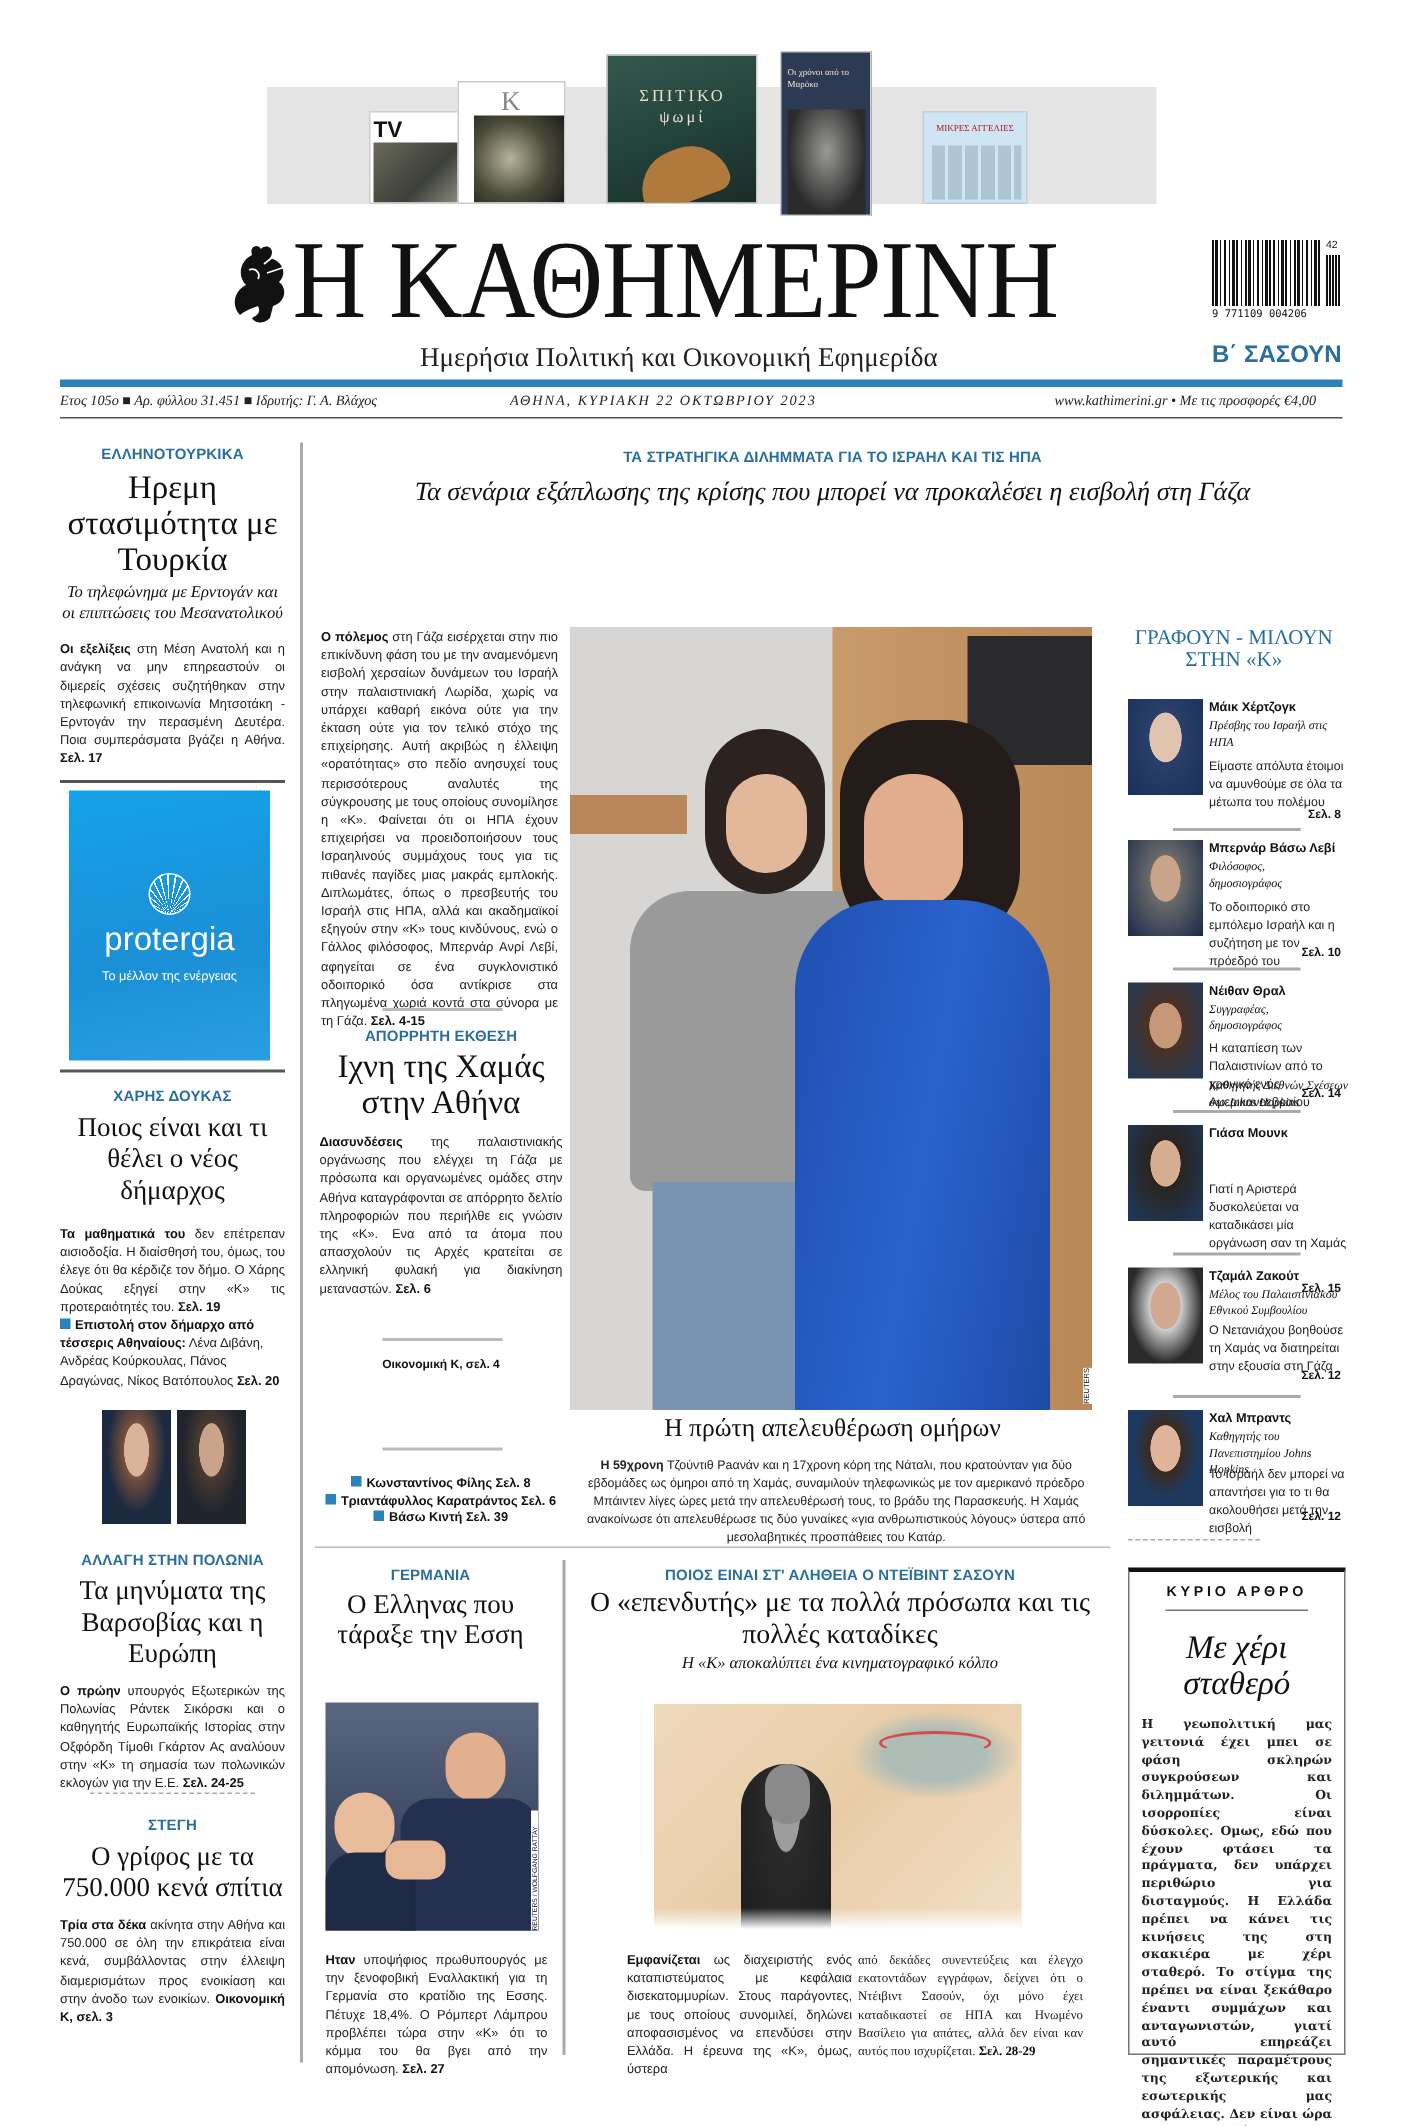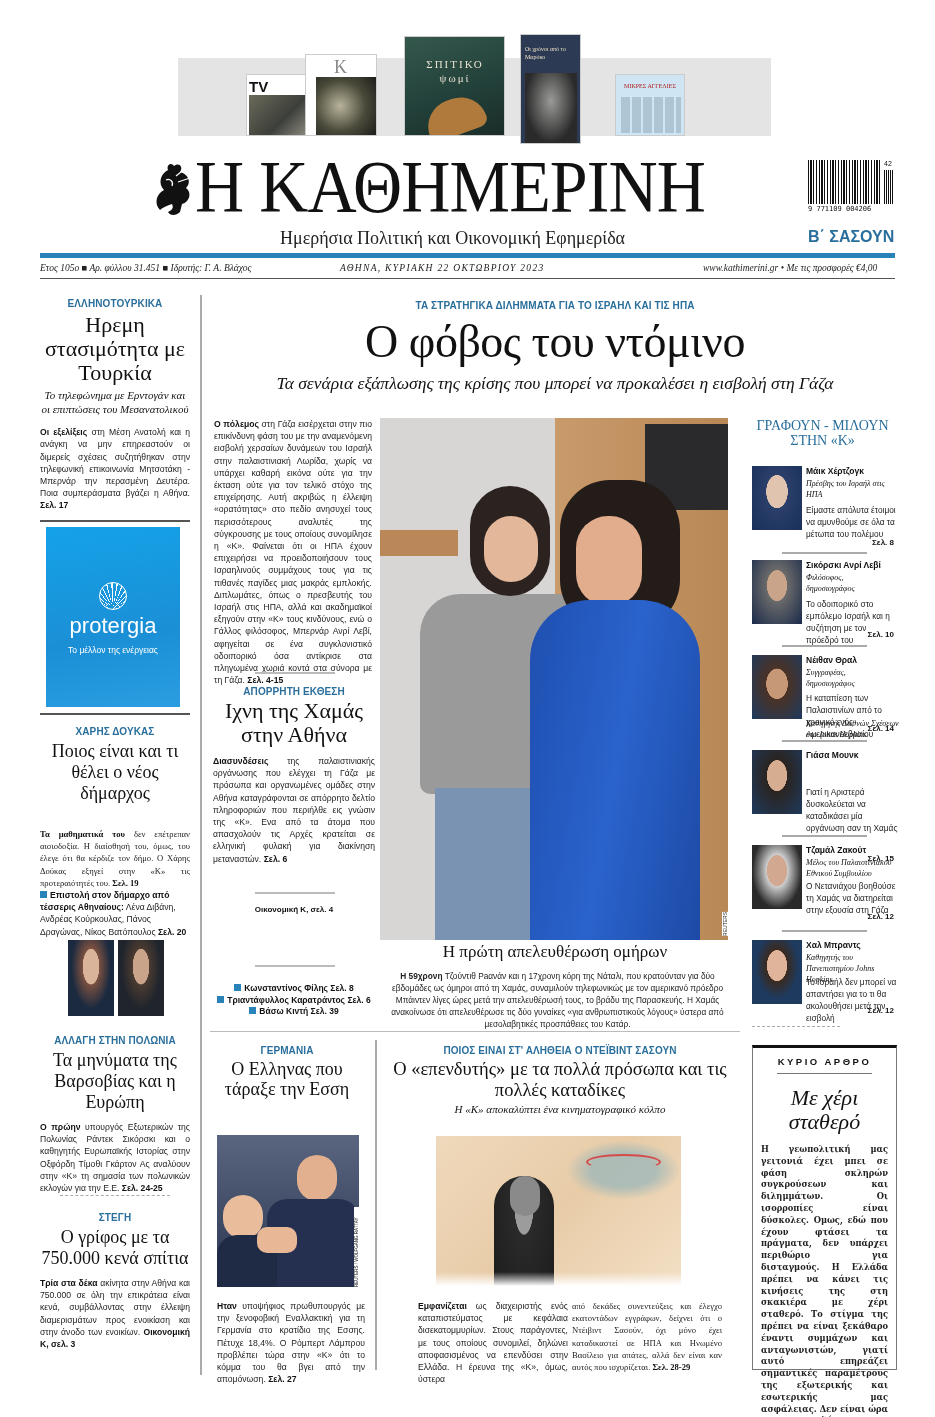--- a/index.html
+++ b/index.html
@@ -81,35 +81,35 @@
 <div class="abs dateline" style="left:340px;letter-spacing:1.3px;">ΑΘΗΝΑ, ΚΥΡΙΑΚΗ 22 ΟΚΤΩΒΡΙΟΥ 2023</div>
 <div class="abs dateline" style="left:703px;">www.kathimerini.gr • Με τις προσφορές €4,00</div>
 <div id="dl-rule" class="abs"></div>
 
 <div class="abs vline" style="left:200px;top:295px;height:1080px;"></div>
 
 <div class="abs" style="left:40px;top:298px;width:150px;">
   <div class="kicker">ΕΛΛΗΝΟΤΟΥΡΚΙΚΑ</div>
   <div class="head" style="font-size:22px;margin-top:4px;">Ηρεμη στασιμότητα με Τουρκία</div>
   <div class="serif" style="font-style:italic;text-align:center;font-size:11px;line-height:14px;margin-top:4px;">Το τηλεφώνημα με Ερντογάν και οι επιπτώσεις του Μεσανατολικού</div>
-  <div class="body" style="margin-top:10px;"><b>Οι εξελίξεις</b><span> στη Μέση Ανατολή και η ανάγκη να μην επηρεαστούν οι διμερείς σχέσεις συζητήθηκαν στην τηλεφωνική επικοινωνία Μητσοτάκη - Μπερνάρ την περασμένη Δευτέρα. Ποια συμπεράσματα βγάζει η Αθήνα.</span> <b>Σελ. 17</b></div>
+  <div class="body" style="margin-top:10px;"><b>Οι εξελίξεις</b><span> στη Μέση Ανατολή και η ανάγκη να μην επηρεαστούν οι διμερείς σχέσεις συζητήθηκαν στην τηλεφωνική επικοινωνία Μητσοτάκη - Ερντογάν την περασμένη Δευτέρα. Ποια συμπεράσματα βγάζει η Αθήνα.</span> <b>Σελ. 17</b></div>
 </div>
 
 <div class="abs sep" style="left:40px;top:520px;width:150px;background:#555;"></div>
 <div class="abs" style="left:46px;top:527px;width:134px;height:180px;background:linear-gradient(170deg,#14a2e8,#1b8fd6 60%,#2a9ee0);">
   <div style="position:absolute;left:53px;top:55px;width:28px;height:28px;border-radius:50%;border:1.5px solid #fff;background:repeating-conic-gradient(from 200deg at 50% 100%,#fff 0 3deg,transparent 3deg 12deg);"></div>
   <div style="position:absolute;top:86px;width:100%;text-align:center;color:#fff;font-size:22px;">protergia</div>
   <div style="position:absolute;top:118px;width:100%;text-align:center;color:#fff;font-size:8.5px;">Το μέλλον της ενέργειας</div>
 </div>
 <div class="abs sep" style="left:40px;top:713px;width:150px;background:#555;"></div>
 
 <div class="abs" style="left:40px;top:726px;width:150px;">
   <div class="kicker">ΧΑΡΗΣ ΔΟΥΚΑΣ</div>
   <div class="head" style="font-size:18px;margin-top:4px;line-height:21px;">Ποιος είναι και τι θέλει ο νέος δήμαρχος</div>
-  <div class="body" style="margin-top:24px;font-family:Liberation Serif, serif;"><b>Τα μαθηματικά του</b><span> δεν επέτρεπαν αισιοδοξία. Η διαίσθησή του, όμως, του έλεγε ότι θα κέρδιζε τον δήμο. Ο Χάρης Δούκας εξηγεί στην «Κ» τις προτεραιότητές του.</span> <b>Σελ. 19</b></div>
+  <div class="body" style="margin-top:12px;"><b>Τα μαθηματικά του</b><span> δεν επέτρεπαν αισιοδοξία. Η διαίσθησή του, όμως, του έλεγε ότι θα κέρδιζε τον δήμο. Ο Χάρης Δούκας εξηγεί στην «Κ» τις προτεραιότητές του.</span> <b>Σελ. 19</b></div>
   <div class="body" style="text-align:left;"><span class="bullet"></span><b>Επιστολή στον δήμαρχο από τέσσερις Αθηναίους:</b><span> Λένα Διβάνη, Ανδρέας Κούρκουλας, Πάνος Δραγώνας, Νίκος Βατόπουλος</span> <b>Σελ. 20</b></div>
 </div>
 
 <div class="abs" style="left:68px;top:940px;width:96px;height:76px;display:flex;gap:4px;">
   <div style="flex:1;background:radial-gradient(ellipse at 50% 35%,#d9b49b 0 25%,#7a5040 26%,#1c2a40 60%);"></div>
   <div style="flex:1;background:radial-gradient(ellipse at 50% 35%,#c9a48b 0 25%,#4a3a30 26%,#20252d 60%);"></div>
 </div>
 
 <div class="abs" style="left:40px;top:1035px;width:150px;">
   <div class="kicker">ΑΛΛΑΓΗ ΣΤΗΝ ΠΟΛΩΝΙΑ</div>
@@ -119,21 +119,20 @@
 <div class="abs dashsep" style="left:60px;top:1195px;width:110px;"></div>
 
 <div class="abs" style="left:40px;top:1212px;width:150px;">
   <div class="kicker">ΣΤΕΓΗ</div>
   <div class="head" style="font-size:18px;margin-top:4px;line-height:21px;">Ο γρίφος με τα 750.000 κενά σπίτια</div>
   <div class="body" style="margin-top:8px;"><b>Τρία στα δέκα</b><span> ακίνητα στην Αθήνα και 750.000 σε όλη την επικράτεια είναι κενά, συμβάλλοντας στην έλλειψη διαμερισμάτων προς ενοικίαση και στην άνοδο των ενοικίων.</span> <b>Οικονομική Κ, σελ. 3</b></div>
 </div>
 
 <div class="abs" style="left:210px;top:300px;width:690px;">
   <div class="kicker">ΤΑ ΣΤΡΑΤΗΓΙΚΑ ΔΙΛΗΜΜΑΤΑ ΓΙΑ ΤΟ ΙΣΡΑΗΛ ΚΑΙ ΤΙΣ ΗΠΑ</div>
-  <div class="head" style="font-size:46px;margin-top:6px;letter-spacing:-0.5px;">Ο φόβος του ντόμινο</div>
   <div class="serif" style="font-style:italic;text-align:center;font-size:17.5px;margin-top:6px;">Τα σενάρια εξάπλωσης της κρίσης που μπορεί να προκαλέσει η εισβολή στη Γάζα</div>
 </div>
 
 <div class="abs body" style="left:214px;top:418px;width:158px;"><b>Ο πόλεμος</b><span> στη Γάζα εισέρχεται στην πιο επικίνδυνη φάση του με την αναμενόμενη εισβολή χερσαίων δυνάμεων του Ισραήλ στην παλαιστινιακή Λωρίδα, χωρίς να υπάρχει καθαρή εικόνα ούτε για την έκταση ούτε για τον τελικό στόχο της επιχείρησης. Αυτή ακριβώς η έλλειψη «ορατότητας» στο πεδίο ανησυχεί τους περισσότερους αναλυτές της σύγκρουσης με τους οποίους συνομίλησε η «Κ». Φαίνεται ότι οι ΗΠΑ έχουν επιχειρήσει να προειδοποιήσουν τους Ισραηλινούς συμμάχους τους για τις πιθανές παγίδες μιας μακράς εμπλοκής. Διπλωμάτες, όπως ο πρεσβευτής του Ισραήλ στις ΗΠΑ, αλλά και ακαδημαϊκοί εξηγούν στην «Κ» τους κινδύνους, ενώ ο Γάλλος φιλόσοφος, Μπερνάρ Ανρί Λεβί, αφηγείται σε ένα συγκλονιστικό οδοιπορικό όσα αντίκρισε στα πληγωμένα χωριά κοντά στα σύνορα με τη Γάζα.</span> <b>Σελ. 4-15</b></div>
 <div class="abs sep" style="left:255px;top:672px;width:80px;"></div>
 
 <div class="abs" style="left:213px;top:686px;width:162px;">
   <div class="kicker">ΑΠΟΡΡΗΤΗ ΕΚΘΕΣΗ</div>
   <div class="head" style="font-size:22px;line-height:24px;margin-top:2px;">Ιχνη της Χαμάς στην Αθήνα</div>
   <div class="body" style="margin-top:8px;"><b>Διασυνδέσεις</b><span> της παλαιστινιακής οργάνωσης που ελέγχει τη Γάζα με πρόσωπα και οργανωμένες ομάδες στην Αθήνα καταγράφονται σε απόρρητο δελτίο πληροφοριών που περιήλθε εις γνώσιν της «Κ». Ενα από τα άτομα που απασχολούν τις Αρχές κρατείται σε ελληνική φυλακή για διακίνηση μεταναστών.</span> <b>Σελ. 6</b></div>
@@ -171,21 +170,21 @@
   <div class="cm-photo" style="top:466px;background:radial-gradient(ellipse at 50% 40%,#e0c4b0 0 30%,#2a3f6a 31%,#18305a);"></div>
   <div class="cm-name" style="top:466px;">Μάικ Χέρτζογκ</div>
   <div class="cm-role" style="top:478px;width:92px;">Πρέσβης του Ισραήλ στις ΗΠΑ</div>
   <div class="cm-quote" style="top:504px;">Είμαστε απόλυτα έτοιμοι να αμυνθούμε σε όλα τα μέτωπα του πολέμου</div>
   <div class="cm-page" style="top:538px;">Σελ. 8</div>
 </div>
 <div class="cm-sep" style="top:552px;"></div>
 
 <div>
   <div class="cm-photo" style="top:560px;background:radial-gradient(ellipse at 50% 40%,#caa48a 0 28%,#6a6a6a 29%,#1a2a4a);"></div>
-  <div class="cm-name" style="top:560px;">Σικόρσκι Ανρί Λεβί</div>
+  <div class="cm-name" style="top:560px;">Μπερνάρ Βάσω Λεβί</div>
   <div class="cm-role" style="top:572px;width:80px;">Φιλόσοφος, δημοσιογράφος</div>
   <div class="cm-quote" style="top:598px;">Το οδοιπορικό στο εμπόλεμο Ισραήλ και η συζήτηση με τον πρόεδρό του</div>
   <div class="cm-page" style="top:630px;">Σελ. 10</div>
 </div>
 <div class="cm-sep" style="top:645px;"></div>
 
 <div>
   <div class="cm-photo" style="top:655px;background:radial-gradient(ellipse at 50% 45%,#c79878 0 30%,#4a3226 31%,#1e3a5e);"></div>
   <div class="cm-name" style="top:655px;">Νέιθαν Θραλ</div>
   <div class="cm-role" style="top:667px;width:80px;">Συγγραφέας, δημοσιογράφος</div>

